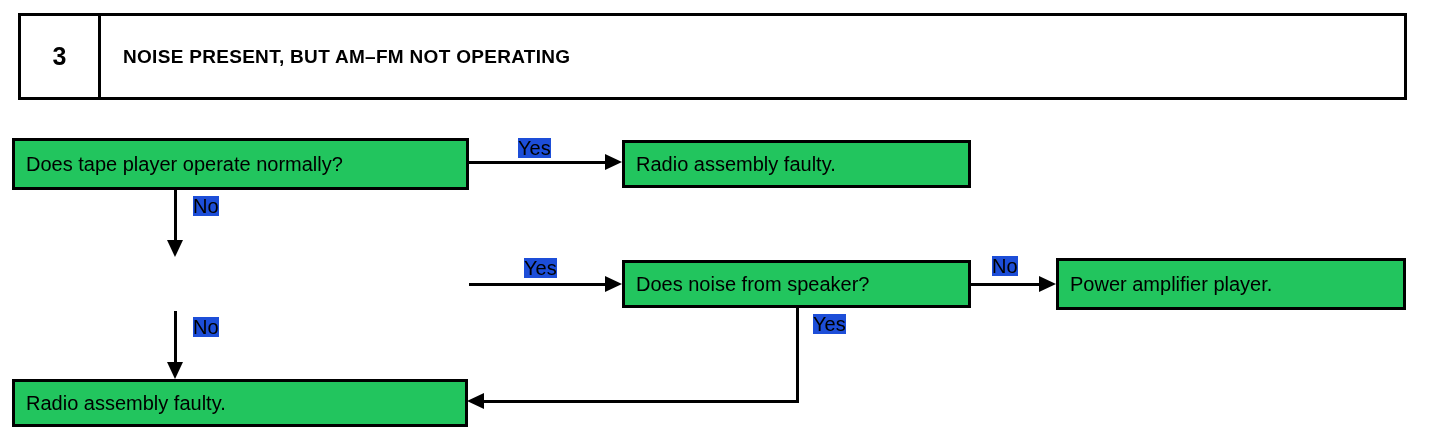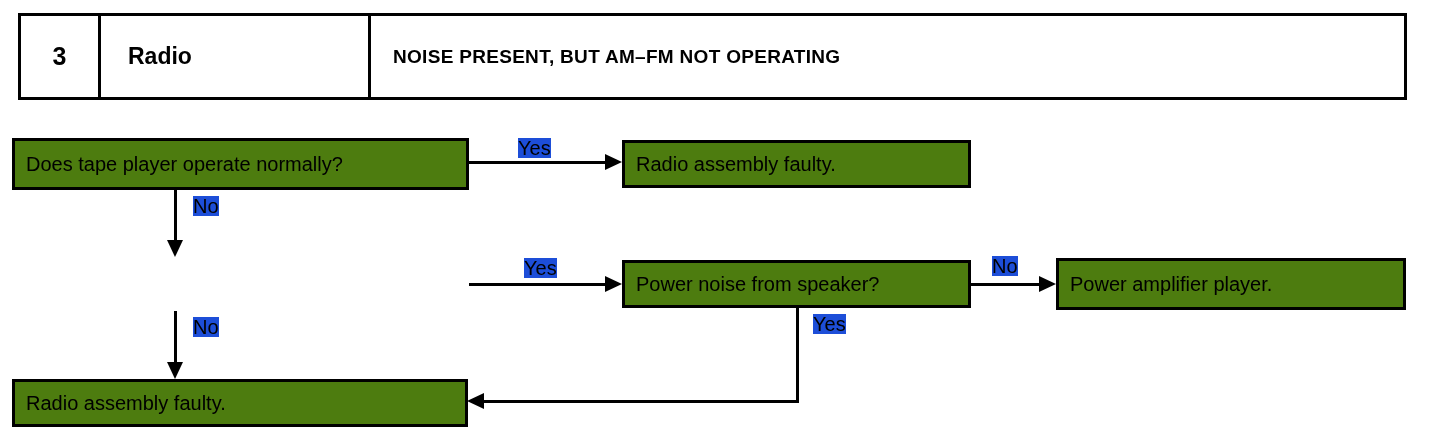--- a/index.html
+++ b/index.html
@@ -55,21 +55,21 @@
     font-size: 19px;
     font-weight: bold;
     letter-spacing: 0.3px;
   }
 
   
   .node {
     position: absolute;
     border: 3px solid #000;
     box-sizing: border-box;
-    background: #4d7c0f;
+    background: #22c55e;
     display: flex;
     align-items: center;
     padding-left: 11px;
     font-size: 20px;
   }
   #node-q1 { left: 12px;   top: 138px; width: 457px; height: 52px; }
   #node-r1 { left: 622px;  top: 140px; width: 349px; height: 48px; }
   #node-q2 { left: 12px;   top: 258px; width: 457px; height: 53px; }
   #node-q3 { left: 622px;  top: 260px; width: 349px; height: 48px; }
   #node-r2 { left: 1056px; top: 258px; width: 350px; height: 52px; }
@@ -137,27 +137,26 @@
   #e-q3r3-ah    { left: 467px; top: 393px; }
   #e-q3r3-lbl   { left: 813px; top: 314px; }
 </style>
 </head>
 <body>
 
 <div id="page">
 
   <div class="header-table">
     <div class="header-cell num">3</div>
-    <div class="header-cell system">Radio</div>
     <div class="header-cell symptom">NOISE PRESENT, BUT AM–FM NOT OPERATING</div>
   </div>
 
   <div class="node" id="node-q1">Does tape player operate normally?</div>
   <div class="node" id="node-r1">Radio assembly faulty.</div>
-  <div class="node" id="node-q3">Power noise from speaker?</div>
+  <div class="node" id="node-q3">Does noise from speaker?</div>
   <div class="node" id="node-r2">Power amplifier player.</div>
   <div class="node" id="node-r3">Radio assembly faulty.</div>
 
   <div class="hline" id="e-q1r1-line"></div>
   <div class="ah right" id="e-q1r1-ah"></div>
   <div class="edge-label" id="e-q1r1-lbl">Yes</div>
 
   <div class="vline" id="e-q1q2-line"></div>
   <div class="ah down" id="e-q1q2-ah"></div>
   <div class="edge-label" id="e-q1q2-lbl">No</div>

